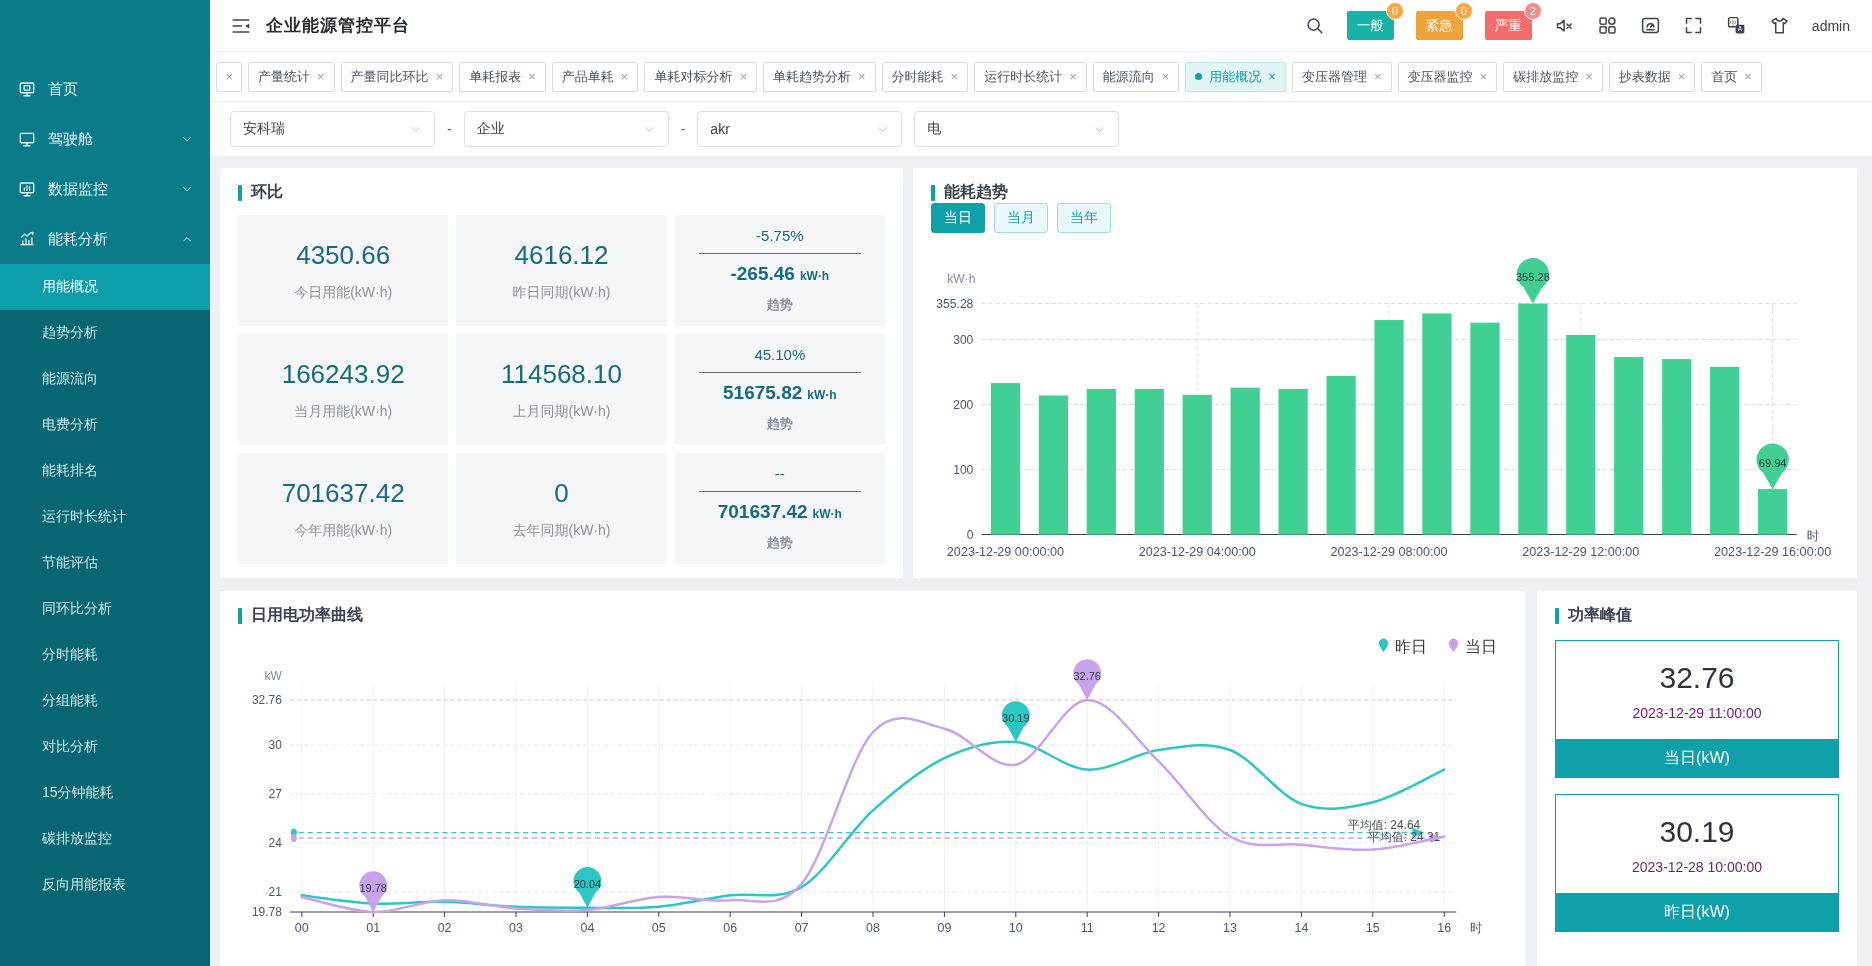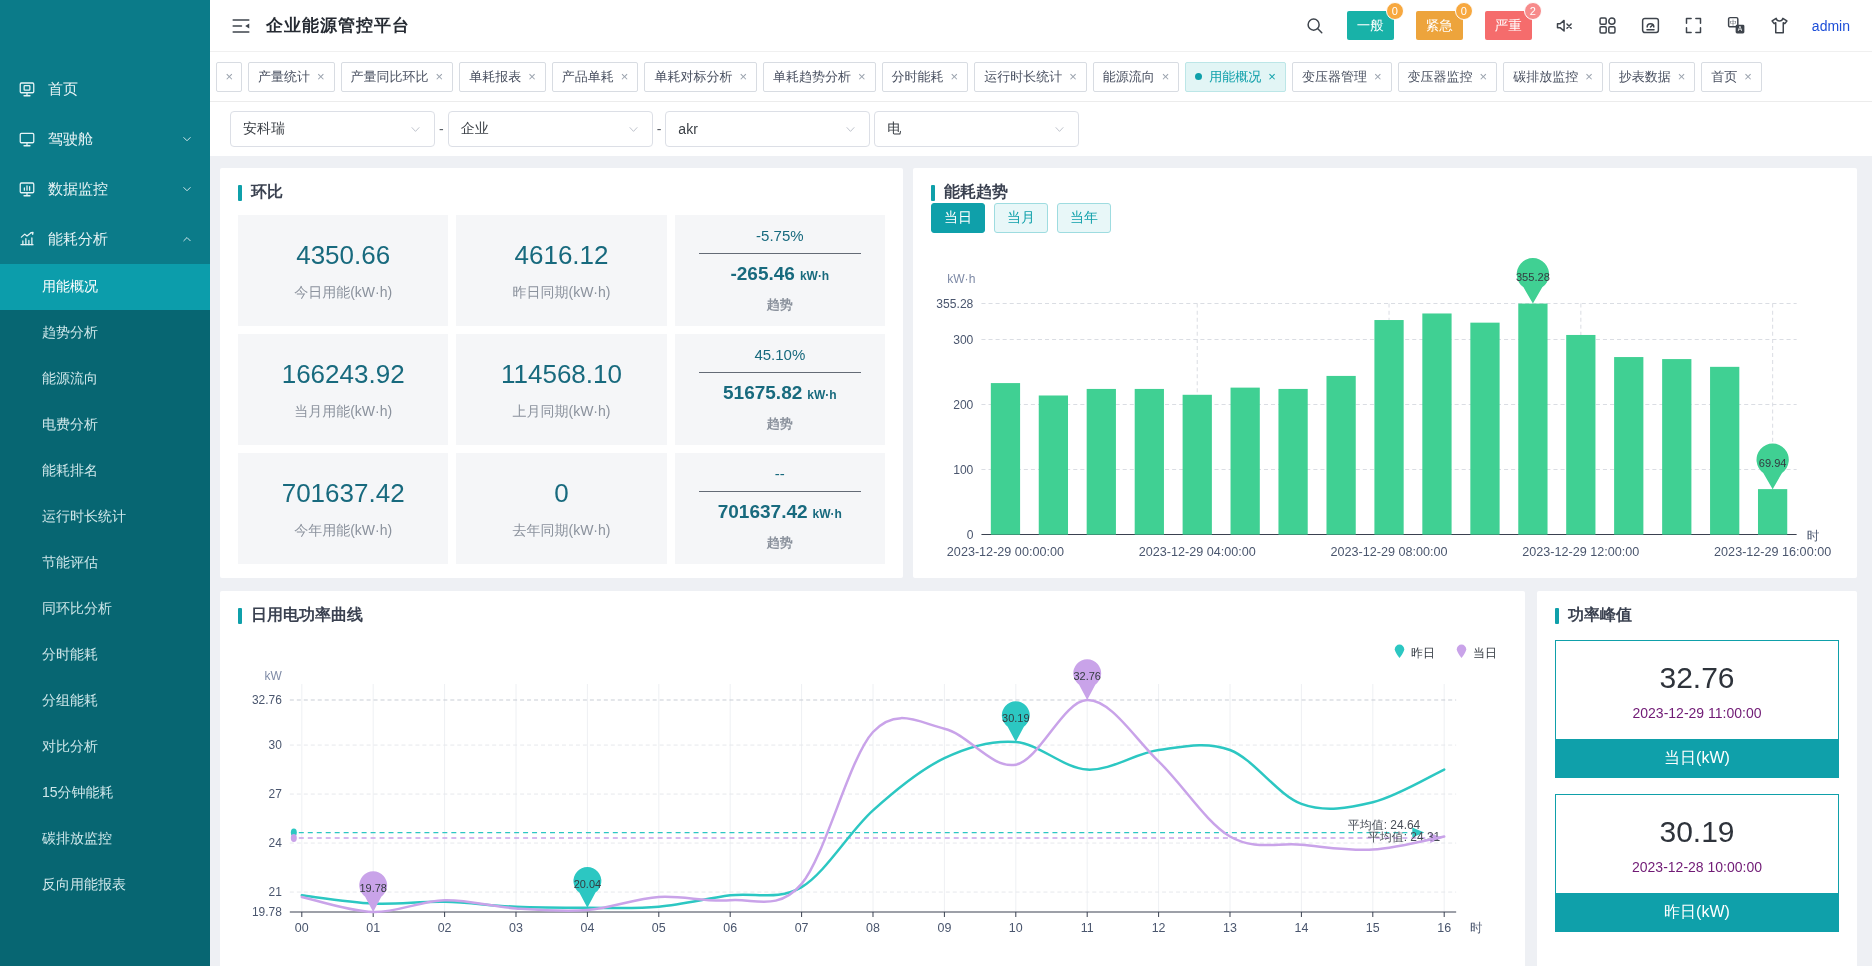--- a/index.html
+++ b/index.html
@@ -20,31 +20,31 @@
   
   .main { flex:1; display:flex; flex-direction:column; min-width:0; }
 
   .topbar { height:52px; background:#fff; display:flex; align-items:center; padding:0 22px 0 20px; border-bottom:1px solid #f0f0f0; }
   .fold { width:22px; height:22px; color:#3e444c; cursor:pointer; margin-right:14px; }
   .apptitle { font-size:17px; font-weight:700; color:#262b33; letter-spacing:1px; }
   .top-right { margin-left:auto; display:flex; align-items:center; gap:22px; }
   .hicon { width:21px; height:21px; color:#3e444c; cursor:pointer; }
   .abadge { position:relative; height:29px; padding:0 10px; display:flex; align-items:center; color:#fff; font-size:13.5px; border-radius:2px; cursor:pointer; }
   .abadge .cnt { position:absolute; top:-9px; right:-10px; min-width:18px; height:18px; padding:0 4px; border-radius:10px; font-size:11px; display:flex; align-items:center; justify-content:center; color:#fff; border:1px solid #fff; }
-  .admin { font-size:14px; color:#1d4ed8; cursor:pointer; }
+  .admin { font-size:14px; color:#404040; cursor:pointer; }
 
   .tabbar { height:50px; background:#fff; border-bottom:1px solid #ececec; display:flex; align-items:center; gap:6px; padding:0 8px 0 6px; overflow:hidden; }
   .tab { height:30px; border:1px solid #d8dce2; background:#fff; display:flex; align-items:center; gap:7px; padding:0 9px; font-size:13px; color:#495060; border-radius:2px; white-space:nowrap; cursor:pointer; }
   .tab .x { color:#9aa2ad; font-size:13px; line-height:1; cursor:pointer; }
   .tab.active { background:#e2f5f5; border-color:#bce6e7; color:#0fa0aa; }
   .tab.active .x { color:#0fa0aa; }
   .tab .dot { width:7px; height:7px; border-radius:50%; background:#0fa0aa; }
   .tab.partial { width:26px; padding:0 8px 0 4px; justify-content:flex-end; }
 
-  .filterbar { height:54px; background:#fff; display:flex; align-items:center; padding:0 20px; gap:4px; }
+  .filterbar { height:54px; background:#fff; display:flex; align-items:center; padding:0 20px; gap:12px; }
   .select { width:205px; height:36px; border:1px solid #dcdfe6; border-radius:4px; display:flex; align-items:center; justify-content:space-between; padding:0 12px; font-size:14px; color:#3a3f45; background:#fff; cursor:pointer; }
   .select .chev { width:13px; height:13px; color:#b9bec7; }
   .sep { color:#5a5f66; font-size:14px; }
 
   
   .content { flex:1; padding:12px 15px 0 10px; display:flex; flex-direction:column; gap:13px; overflow:hidden; }
   .row { display:flex; gap:10px; }
   .row.top { height:410px; }
   .row.bottom { height:400px; gap:12px; }
   .panel { background:#fff; border-radius:2px; padding:14px 18px; position:relative; }
@@ -66,21 +66,21 @@
   .trend-head { display:flex; align-items:flex-start; justify-content:space-between;flex-direction:column; }
   .tbtns { display:flex; gap:9px; }
   .tbtn { min-width:52px; height:30px; padding:0 12px; border-radius:3px; font-size:14px; display:flex; align-items:center; justify-content:center; cursor:pointer; }
   .tbtn.active { background:#0fa0aa; color:#fff; border:1px solid #0fa0aa; }
   .tbtn.plain { background:#e8f7f8; color:#0fa0aa; border:1px solid #9edce0; }
   .chartbox { flex:1; margin-top:4px; }
   .chartbox svg { width:100%; height:100%; display:block; }
   svg text { font-family:"Liberation Sans",sans-serif; }
 
   .panel.curvep { width:1305px; flex:0 0 1305px; display:flex; flex-direction:column; }
-  .legend { position:absolute; top:46px; right:28px; display:flex; gap:20px; align-items:flex-end; font-size:12px; color:#333a42;margin-top:7px; }
+  .legend { position:absolute; top:46px; right:28px; display:flex; gap:20px; align-items:flex-end; font-size:16px; color:#333a42; }
   .legend .litem { display:flex; align-items:center; gap:5px; cursor:pointer; }
   .curvechart { flex:1; margin-top:30px; }
   .curvechart svg { width:100%; height:320px; display:block; }
 
   .panel.peakp { flex:1; }
   .peak-box { border:1px solid #0fa0aa; margin-top:14px; text-align:center; background:#fff; }
   .peak-box + .peak-box { margin-top:16px; }
   .peak-val { font-size:30px; color:#2e333b; padding-top:20px; }
   .peak-time { font-size:14px; color:#701a75; margin:10px 0 18px; }
   .peak-foot { background:#0fa0aa; color:#fff; height:38px; font-size:16px; display:flex; align-items:center; justify-content:center; }

